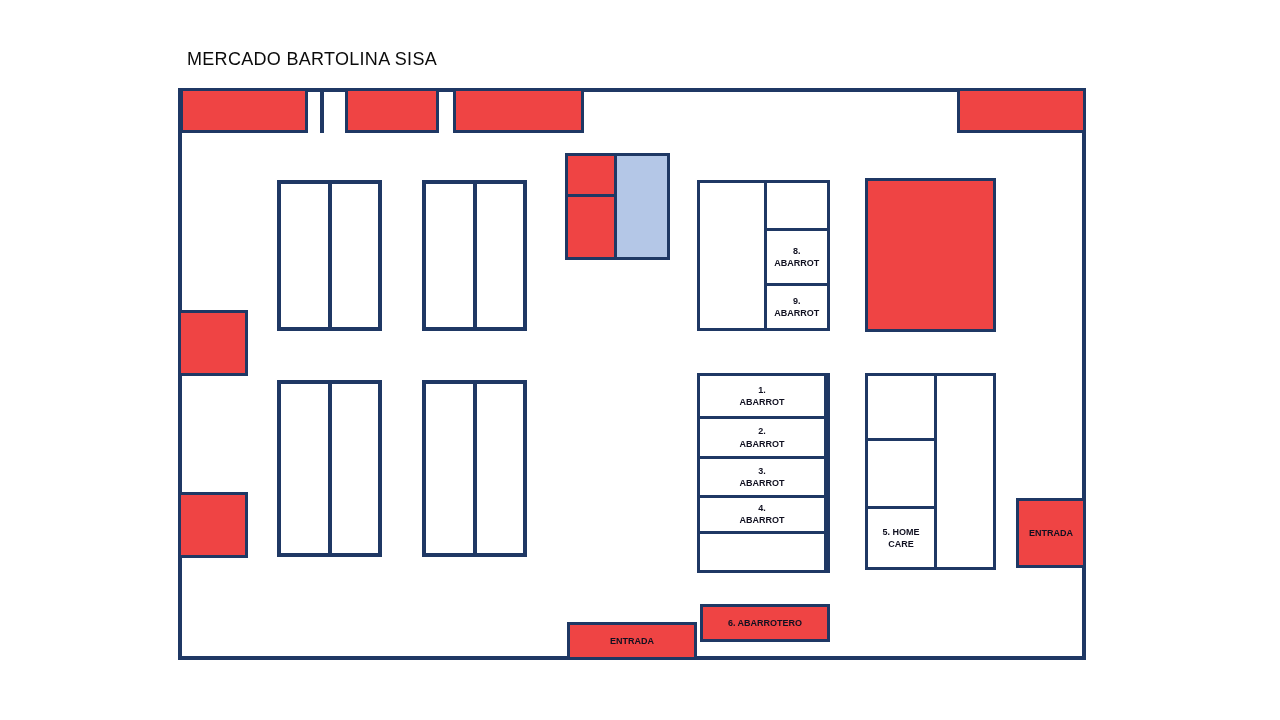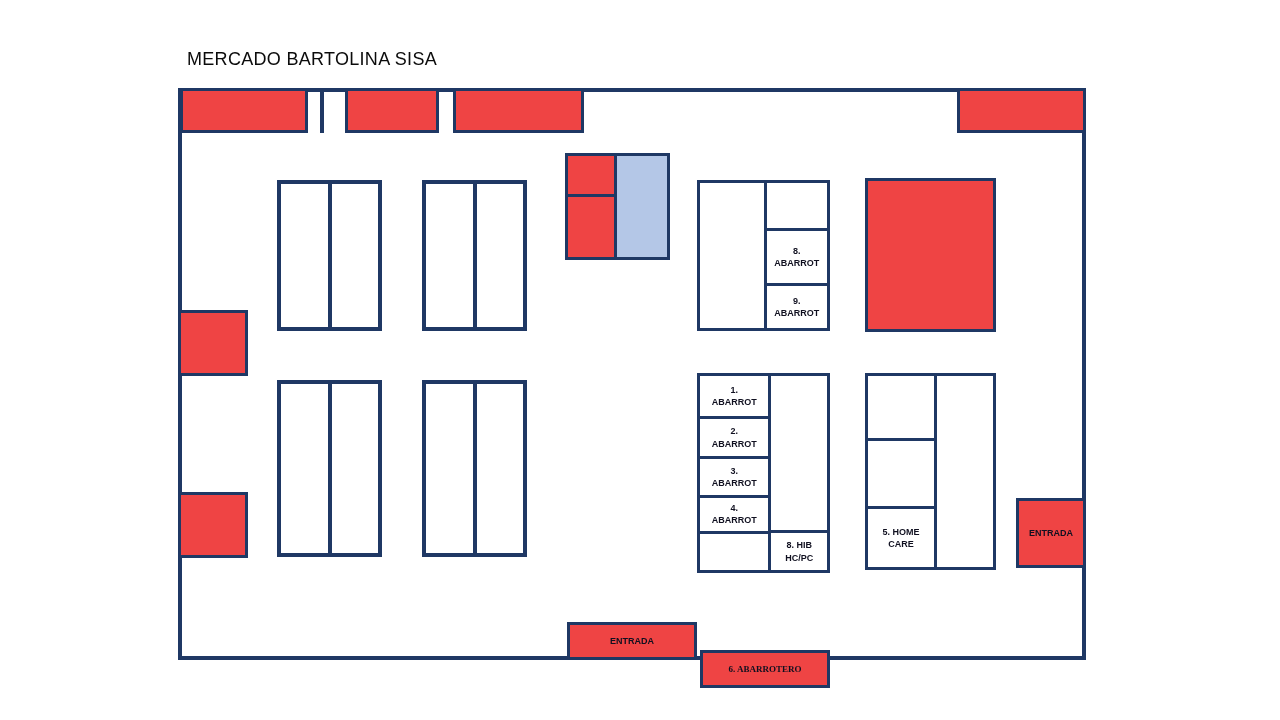--- a/index.html
+++ b/index.html
@@ -41,21 +41,21 @@
   <div class="abs box" style="left:178px;top:310px;width:70px;height:66px;"></div>
   <div class="abs box" style="left:178px;top:492px;width:70px;height:66px;"></div>
 
   <div class="abs box lbl" style="left:1016px;top:498px;width:70px;height:70px;">
     <span>ENTRADA</span>
   </div>
 
   <div class="abs box lbl" style="left:567px;top:622px;width:130px;height:38px;">
     <span>ENTRADA</span>
   </div>
-  <div class="abs box lbl" style="left:700px;top:650px;width:130px;height:38px;font-family:Liberation Serif, serif;">
+  <div class="abs box lbl" style="left:700px;top:604px;width:130px;height:38px;">
     <span>6. ABARROTERO</span>
   </div>
 
   <div class="abs pair" style="left:277px;top:180px;width:105px;height:151px;">
     <div class="cell"></div>
     <div class="vline4"></div>
     <div class="cell"></div>
   </div>
   <div class="abs pair" style="left:422px;top:180px;width:105px;height:151px;">
     <div class="cell"></div>
@@ -103,26 +103,20 @@
       <div class="hline"></div>
       <div class="cell lbl" style="flex:37;">3.
 ABARROT</div>
       <div class="hline"></div>
       <div class="cell lbl" style="flex:33;">4.
 ABARROT</div>
       <div class="hline"></div>
       <div class="cell" style="flex:37;"></div>
     </div>
     <div class="vline"></div>
-    <div class="col" style="flex:57;">
-      <div class="cell" style="flex:154;"></div>
-      <div class="hline"></div>
-      <div class="cell lbl" style="flex:37;">8. HIB
-HC/PC</div>
-    </div>
   </div>
 
   <div class="abs blk" style="left:865px;top:373px;width:131px;height:197px;">
     <div class="col" style="flex:67;">
       <div class="cell" style="flex:61;"></div>
       <div class="hline"></div>
       <div class="cell" style="flex:65;"></div>
       <div class="hline"></div>
       <div class="cell lbl" style="flex:57;">5. HOME
 CARE</div>

